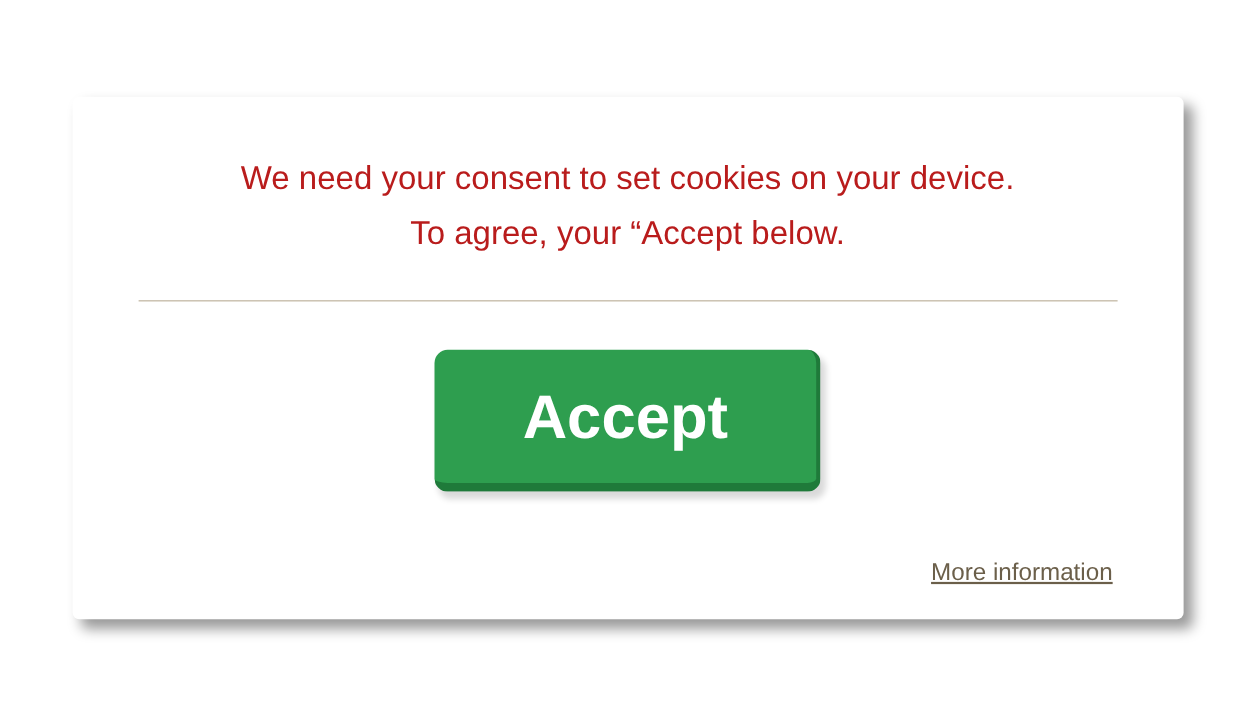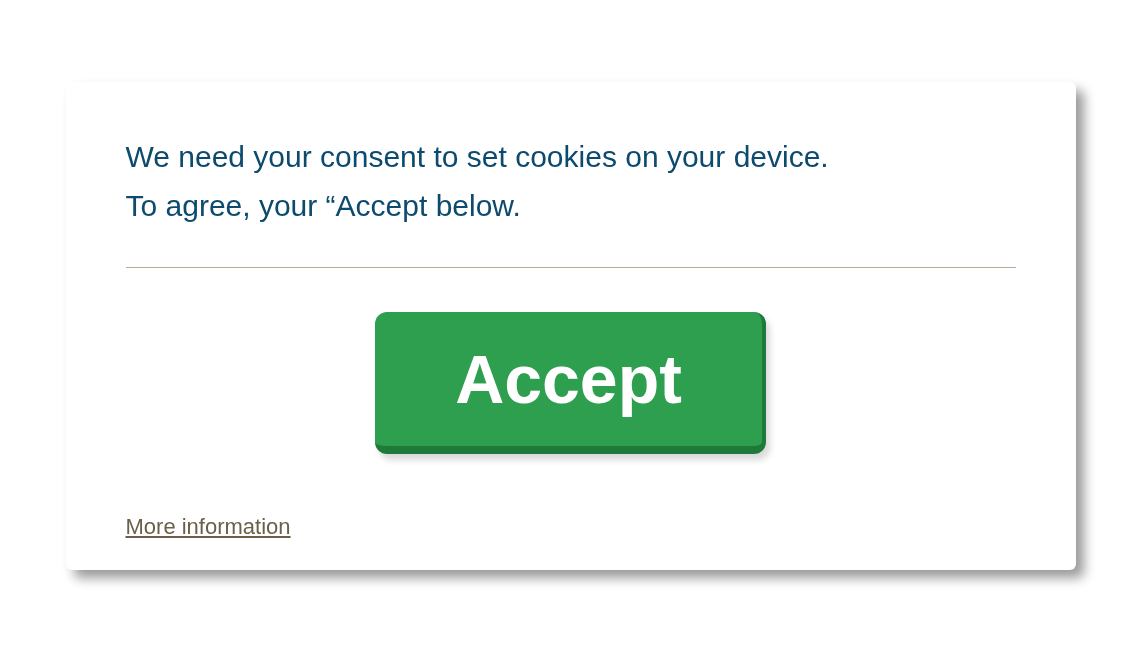--- a/index.html
+++ b/index.html
@@ -18,51 +18,52 @@
     }
     .dialog {
       width: 1010px;
       background: #ffffff;
       border-radius: 6px;
       box-shadow: 8px 8px 12px rgba(0,0,0,0.4);
       padding: 50px 60px 30px 60px;
       position: relative;
     }
     .message {
-      color: #0c4a6e;
+      text-align: center;
+      color: #b91c1c;
       font-size: 30px;
       line-height: 1.65;
       margin-bottom: 36px;
     }
     .divider {
       border: none;
       border-top: 1px solid #b8ac95;
       margin: 0 0 44px 0;
     }
     .button-wrap {
       display: flex;
       justify-content: center;
       margin-bottom: 60px;
     }
     .accept-btn {
       background: #2e9e4f;
       color: #ffffff;
       font-family: Verdana, Geneva, sans-serif;
-      font-size: 68px;
+      font-size: 56px;
       font-weight: bold;
       border: none;
       border-radius: 12px;
       padding: 28px 80px;
       cursor: pointer;
       border-bottom: 8px solid #1f7a3a;
       border-right: 4px solid #1f7a3a;
       box-shadow: 4px 6px 6px rgba(0,0,0,0.15);
     }
     .more-link-wrap {
-      text-align: left;
+      text-align: right;
       padding-right: 4px;
     }
     .more-link {
       color: #6b5f4a;
       font-size: 22px;
       text-decoration: underline;
       cursor: pointer;
     }
   </style>
 </head>

